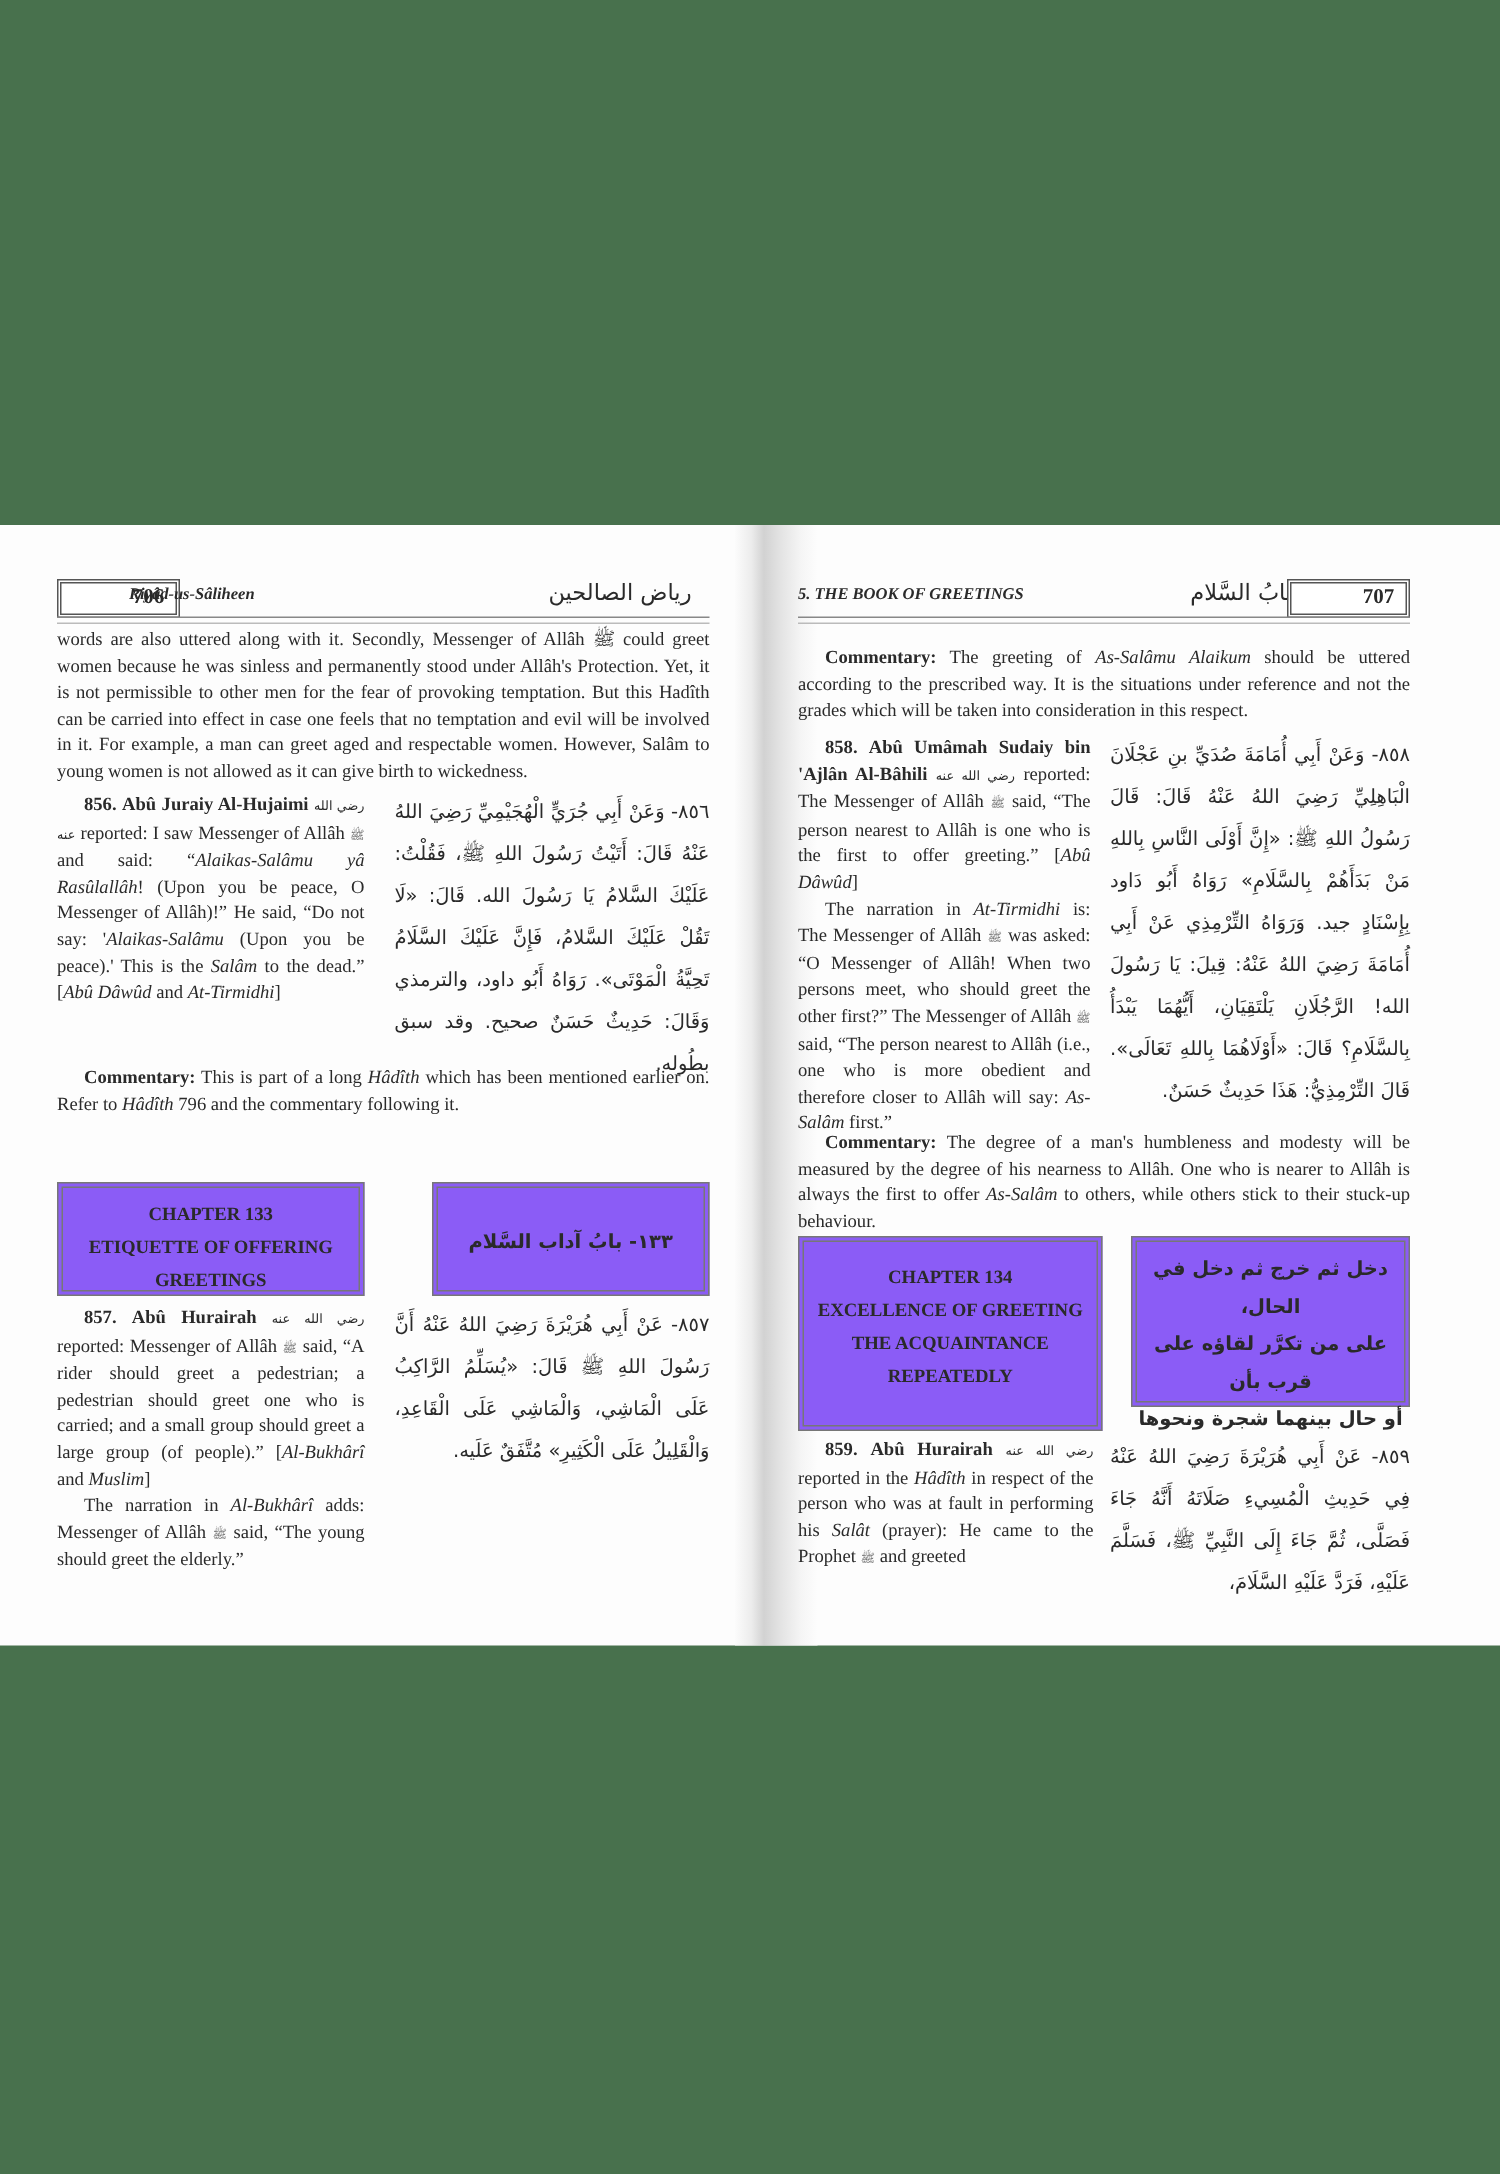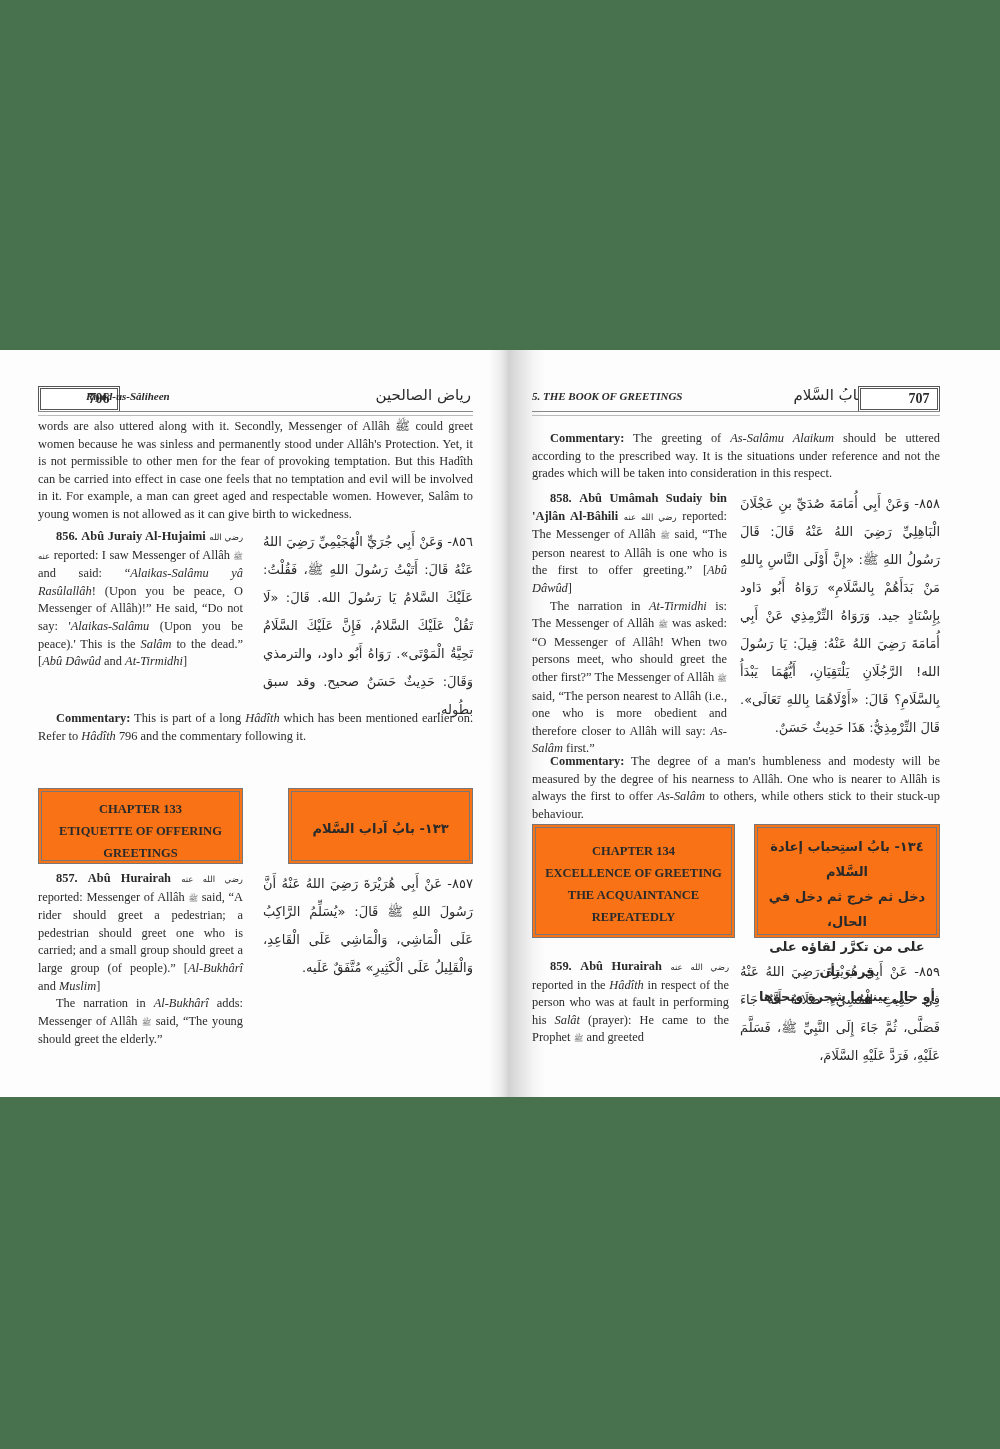--- a/index.html
+++ b/index.html
@@ -33,21 +33,21 @@
     position: absolute; top: 0; width: 36px; height: 20px;
     border: 3px double #555; font-weight: bold; font-size: 14px;
     text-align: center; line-height: 20px; background: #fff; padding-left: 40px;
   }
   .left .pno { left: 0; }
   .right .pno { right: 0; }
   .run-en { position: absolute; top: 4px; font-style: italic; font-weight: bold; font-size: 11px; }
   .left .run-en { left: 48px; }
   .right .run-en { left: 0; }
   .run-ar { position: absolute; top: 0; font-family: "DejaVu Sans", sans-serif; font-size: 15px; direction: rtl; }
-  .left .run-ar { right: 2px; margin-left: 44px; }
+  .left .run-ar { right: 12px; margin-left: 44px; }
   .right .run-ar { right: 48px; }
 
   p { margin: 0; }
   .para {
     position: absolute; left: 0; right: 0;
     font-size: 12.4px; line-height: 17.6px; text-align: justify;
   }
   .indent { text-indent: 18px; }
   .b { font-weight: bold; }
   .i { font-style: italic; }
@@ -59,21 +59,21 @@
   }
   .ar-col {
     position: absolute; right: 0; width: 210px;
     font-family: "DejaVu Sans", sans-serif; font-size: 13px; line-height: 28px;
     direction: rtl; text-align: justify;
   }
   .ar-inline { font-family: Liberation Sans, sans-serif; font-size: 8.5px; }
   .saw { font-family: "DejaVu Sans", sans-serif; font-size: 8px; color: #555; }
 
   .chapter {
-    position: absolute; border: 4px double #777; background: #f97316;
+    position: absolute; border: 4px double #777; background: #8b5cf6;
     box-sizing: border-box; text-align: center; font-weight: bold;
   }
   .chapter.en { font-size: 12.5px; line-height: 22px; }
   .chapter.ar { font-family: "DejaVu Sans", sans-serif; font-size: 13px; direction: rtl; line-height: 25px; }
 </style>
 </head>
 <body>
 
 <div class="spread">
   <div class="gutter"></div>
@@ -165,28 +165,27 @@
           <span>said, “The person nearest to Allâh (i.e., one who is more obedient and therefore closer to Allâh will say: </span><span class="i">As-Salâm</span><span> first.”</span>
         </p>
       </div>
       <p class="ar-col" style="width:200px;">٨٥٨- وَعَنْ أَبِي أُمَامَةَ صُدَيِّ بنِ عَجْلَانَ الْبَاهِلِيِّ رَضِيَ اللهُ عَنْهُ قَالَ: قَالَ رَسُولُ اللهِ ﷺ: «إِنَّ أَوْلَى النَّاسِ بِاللهِ مَنْ بَدَأَهُمْ بِالسَّلَامِ» رَوَاهُ أَبُو دَاود بِإِسْنَادٍ جيد. وَرَوَاهُ التِّرْمِذِي عَنْ أَبِي أُمَامَةَ رَضِيَ اللهُ عَنْهُ: قِيلَ: يَا رَسُولَ الله! الرَّجُلَانِ يَلْتَقِيَانِ، أَيُّهُمَا يَبْدَأُ بِالسَّلَامِ؟ قَالَ: «أَوْلَاهُمَا بِاللهِ تَعَالَى». قَالَ التِّرْمِذِيُّ: هَذَا حَدِيثٌ حَسَنٌ.</p>
     </div>
 
     <p class="para indent" style="top:403px;">
       <span class="b">Commentary:</span><span> The degree of a man's humbleness and modesty will be measured by the degree of his nearness to Allâh. One who is nearer to Allâh is always the first to offer </span><span class="i">As-Salâm</span><span> to others, while others stick to their stuck-up behaviour.</span>
     </p>
 
-    <div class="chapter en" style="left:0; top:474px; width:203px; height:114px; padding-top:12px;">
+    <div class="chapter en" style="left:0; top:474px; width:203px; height:130px; padding-top:12px;">
       <div>CHAPTER 134</div>
       <div>EXCELLENCE OF GREETING</div>
       <div>THE ACQUAINTANCE</div>
       <div>REPEATEDLY</div>
     </div>
     <div class="chapter ar" style="right:0; top:474px; width:186px; height:114px; padding-top:6px;">
-      <div>١٣٤- بابُ استِحباب إعادة السَّلام</div>
       <div>دخل ثم خرج ثم دخل في الحال،</div>
       <div>على من تكرَّر لقاؤه على قرب بأن</div>
       <div>أو حال بينهما شجرة ونحوها</div>
     </div>
 
     <div class="two-col" style="top:608px;">
       <p class="en-col indent" style="width:197px;">
         <span class="b">859.</span>
         <span class="b">Abû Hurairah</span>
         <span class="ar-inline">رضي الله عنه</span>

